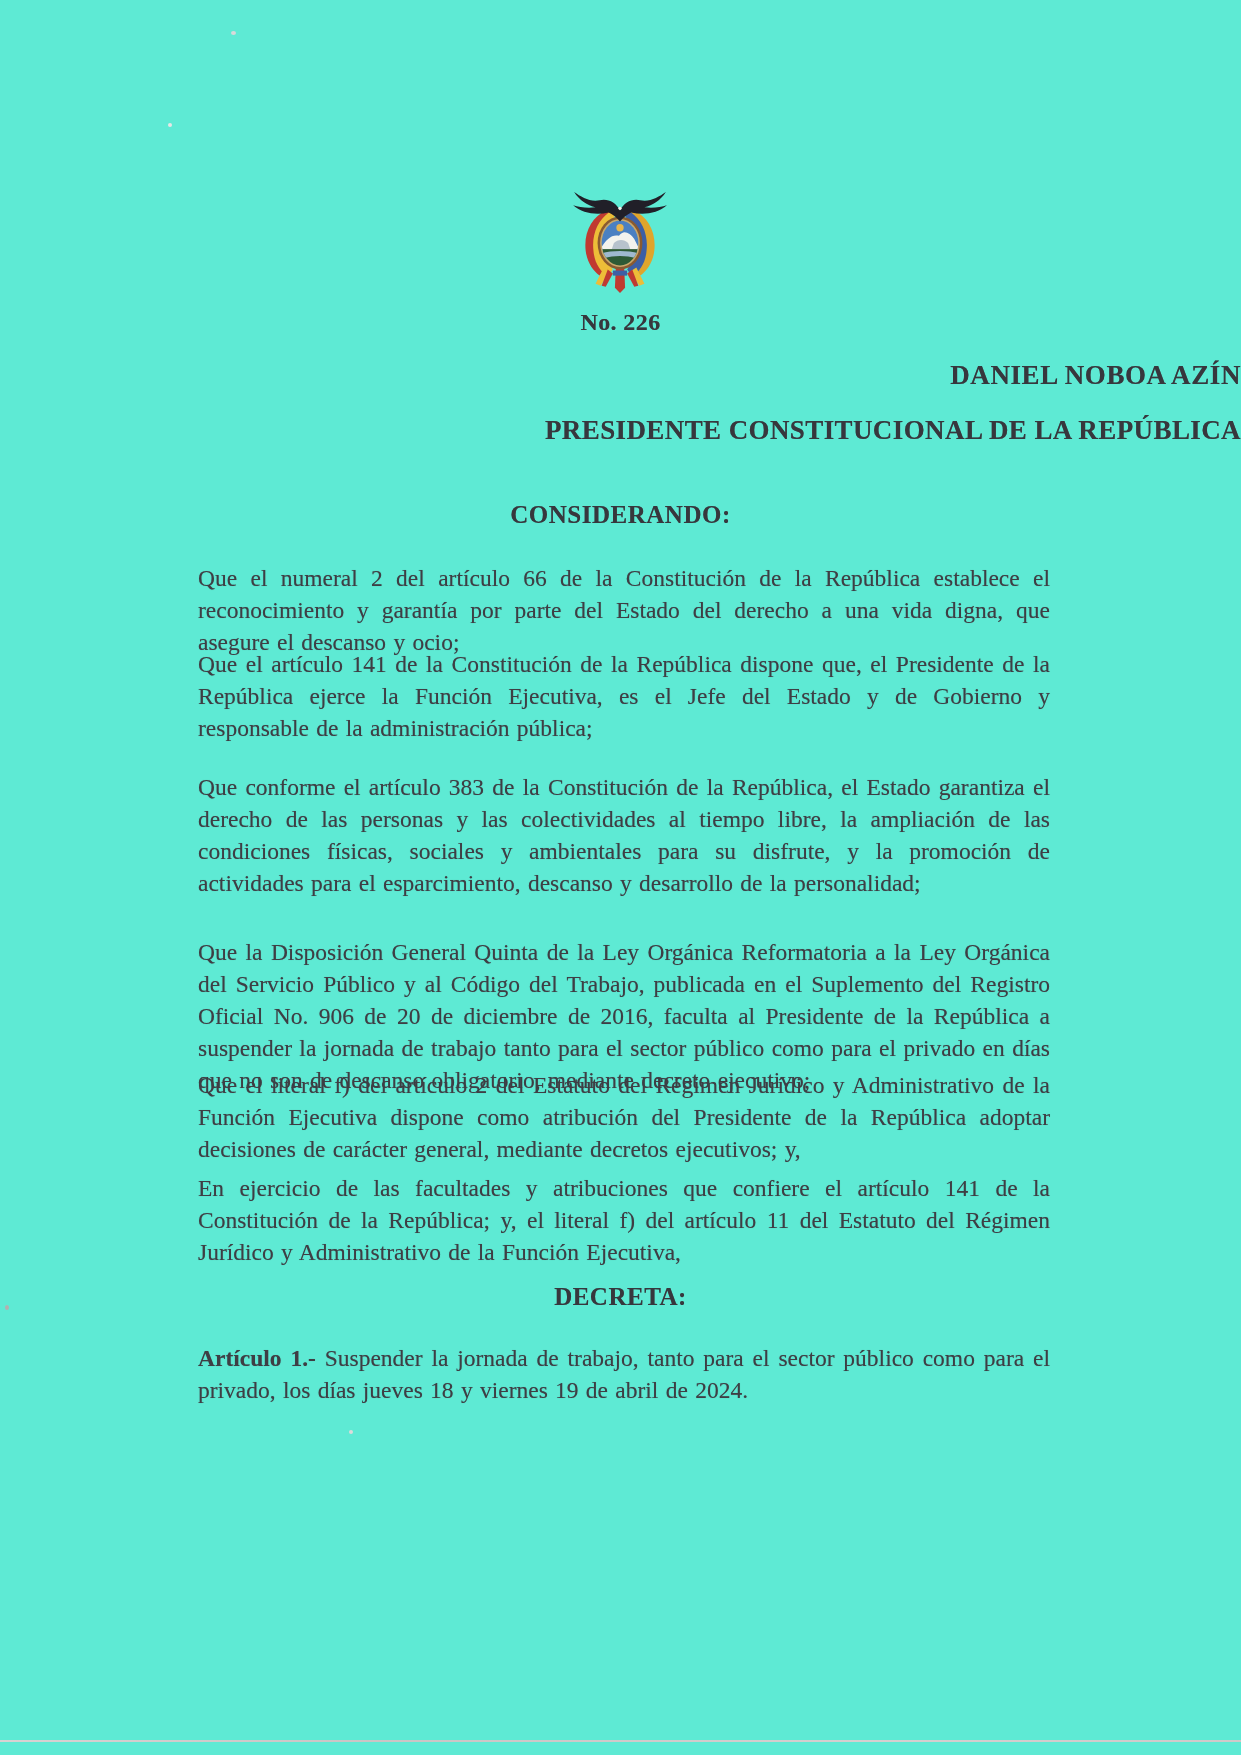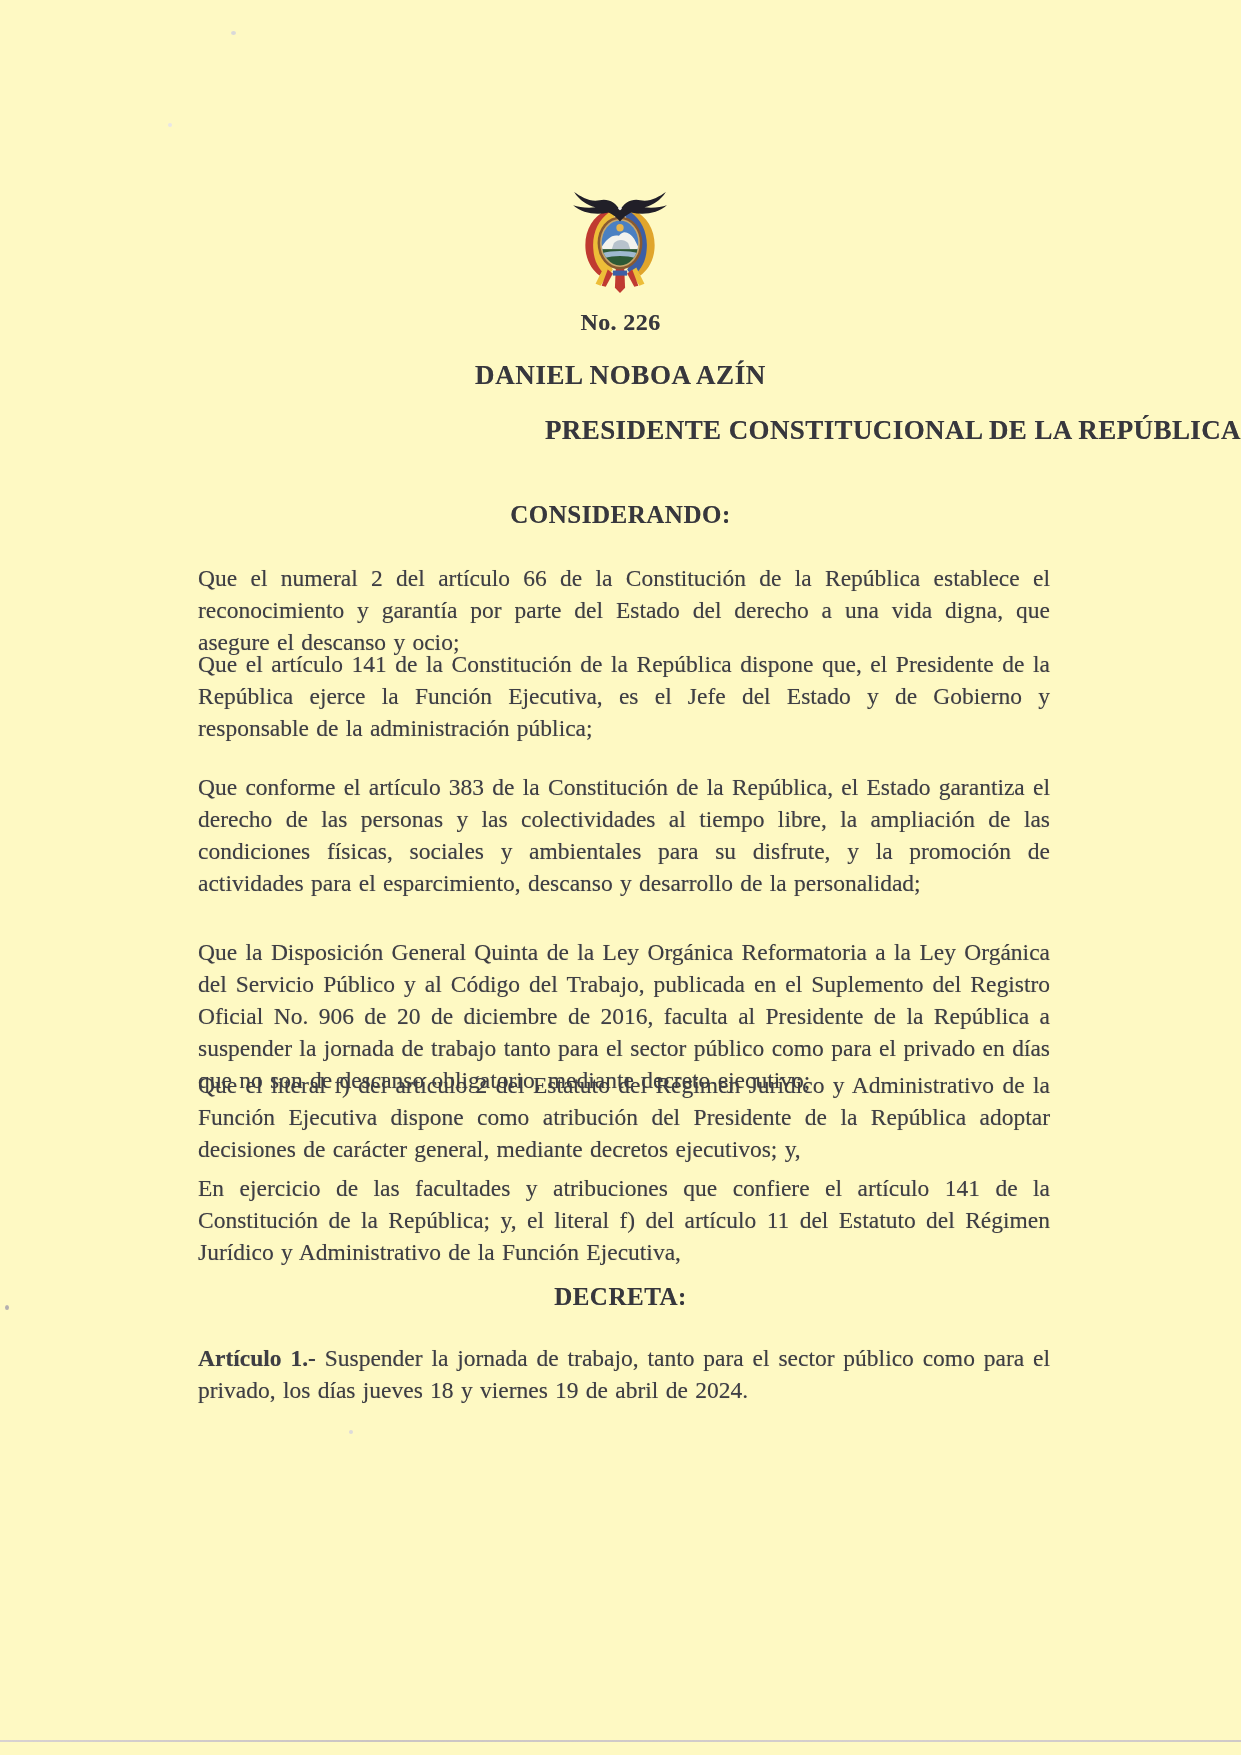--- a/index.html
+++ b/index.html
@@ -1,28 +1,28 @@
 <!DOCTYPE html>
 <html lang="es"><head>
 <meta charset="utf-8">
 <style>
   html, body { margin: 0; padding: 0; background: #ffffff; }
   .page {
     position: relative;
     width: 1241px;
     height: 1755px;
-    background: #fef9c3;
+    background: #5eead4;
     overflow: hidden;
     font-family: "Liberation Serif", serif;
     color: #3a3a40;
   }
   .center { position: absolute; left: 0; width: 1241px; text-align: center; }
   .h-bold { font-weight: bold; color: #37373d; text-shadow: 0 0 0.6px rgba(55,55,61,0.55); }
   .decree-no   { top: 309px; font-size: 24px; letter-spacing: 0.4px; }
-  .pres-name   { top: 360px; font-size: 27px; letter-spacing: 0.6px; }
+  .pres-name   { top: 360px; font-size: 27px; letter-spacing: 0.6px; text-align: right; }
   .pres-title  { top: 415px; font-size: 27px; letter-spacing: 0.4px; text-align: right; }
   .considerando{ top: 501px; font-size: 25px; letter-spacing: 0.5px; }
   .decreta     { top: 1283px; font-size: 25px; letter-spacing: 0.5px; }
   .clause, .article {
     position: absolute;
     left: 198px;
     width: 852px;
     margin: 0;
     font-size: 23.5px;
     line-height: 32px;

